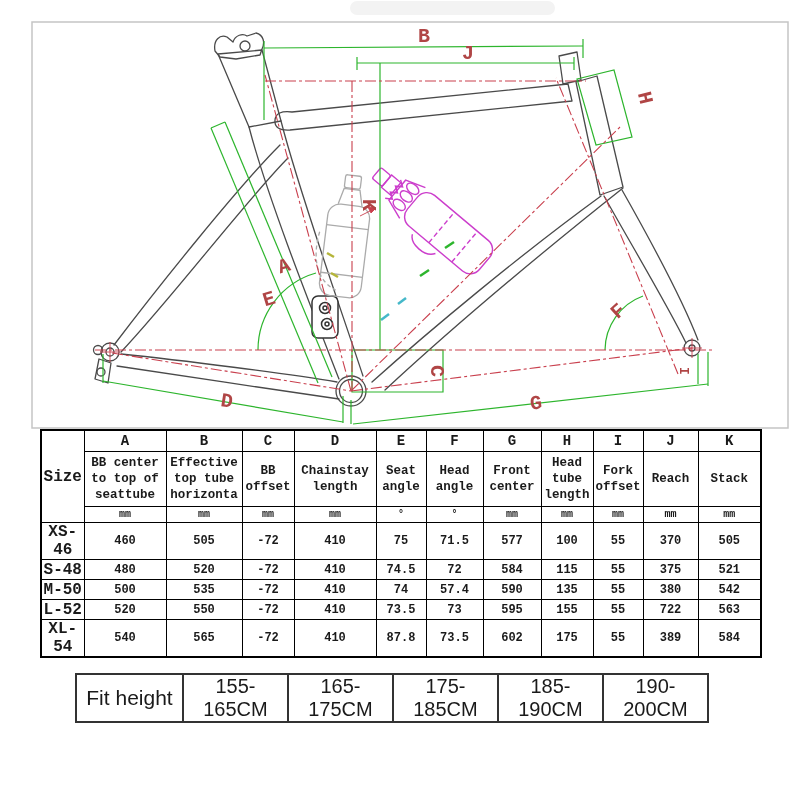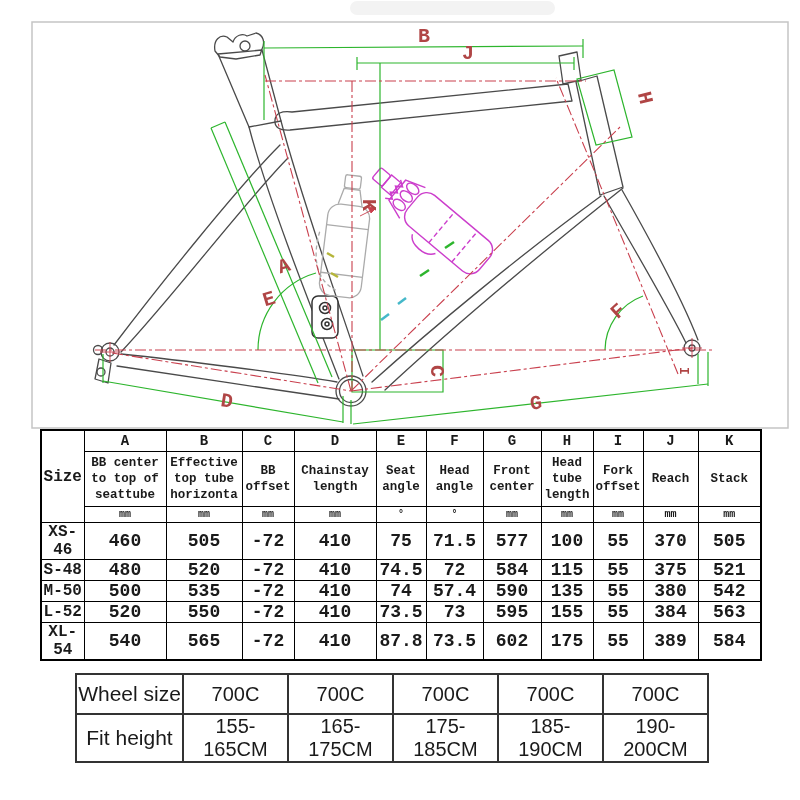--- a/index.html
+++ b/index.html
@@ -10,21 +10,21 @@
 
   
   table.geo{position:absolute;top:429px;left:40px;width:720px;border-collapse:collapse;
             table-layout:fixed;border:2px solid #000;
             font-family:"Liberation Mono","DejaVu Sans Mono",monospace;font-weight:700;color:#1a1a1a;}
   table.geo th,table.geo td{border:1px solid #000;padding:0;text-align:center;vertical-align:middle;overflow:hidden;}
   table.geo .gl{height:20px;font-size:14px;}
   table.geo .gd{height:54px;font-size:12.5px;line-height:1.3;white-space:pre-line;font-weight:700;}
   table.geo .gu{height:15px;font-size:10px;font-weight:700;}
   table.geo .gs{font-size:16px;}
-  table.geo .gv{height:19px;font-size:18px;}
+  table.geo .gv{height:19px;font-size:12px;}
   table.geo tbody tr{height:19px;margin-top:36px;}
 
   
   .rider-title{position:absolute;top:628px;left:0;width:800px;text-align:center;
                font-size:28px;font-weight:700;letter-spacing:.5px;color:#000;}
   table.rider{position:absolute;top:673px;left:75px;width:632px;border-collapse:collapse;
               table-layout:fixed;border:2px solid #333;color:#1a1a1a;}
   table.rider th,table.rider td{border:2px solid #333;padding:0;text-align:center;vertical-align:middle;height:38px;}
   table.rider .rl{font-size:21px;font-weight:400;}
   table.rider .rv{font-size:20px;font-weight:400;}
@@ -283,21 +283,21 @@
           <th class="gs">L-52</th>
           <td class="gv">520</td>
           <td class="gv">550</td>
           <td class="gv">-72</td>
           <td class="gv">410</td>
           <td class="gv">73.5</td>
           <td class="gv">73</td>
           <td class="gv">595</td>
           <td class="gv">155</td>
           <td class="gv">55</td>
-          <td class="gv">384</td>
+          <td class="gv">722</td>
           <td class="gv">563</td>
         </tr>
         <tr>
           <th class="gs">XL-54</th>
           <td class="gv">540</td>
           <td class="gv">565</td>
           <td class="gv">-72</td>
           <td class="gv">410</td>
           <td class="gv">87.8</td>
           <td class="gv">73.5</td>
@@ -314,28 +314,20 @@
     <colgroup>
       <col style="width:107px">
         <col style="width:105px">
         <col style="width:105px">
       <col style="width:105px">
         <col style="width:105px">
         <col style="width:105px">
     </colgroup>
     <tbody id="rider-body">
         <tr>
-          <th class="rl">Wheel size</th>
-          <td class="rv">700C</td>
-          <td class="rv">700C</td>
-          <td class="rv">700C</td>
-          <td class="rv">700C</td>
-          <td class="rv">700C</td>
-        </tr>
-        <tr>
           <th class="rl">Fit height</th>
           <td class="rv">155-165CM</td>
           <td class="rv">165-175CM</td>
           <td class="rv">175-185CM</td>
           <td class="rv">185-190CM</td>
           <td class="rv">190-200CM</td>
         </tr>
       </tbody>
   </table>
 

